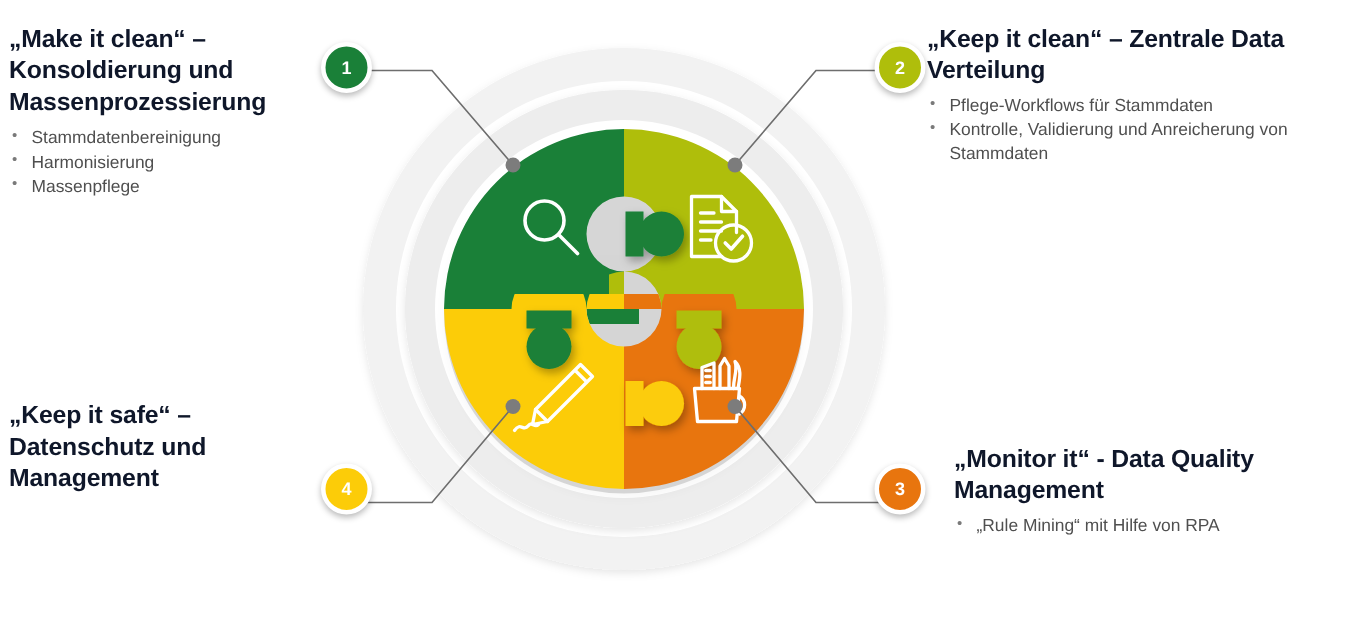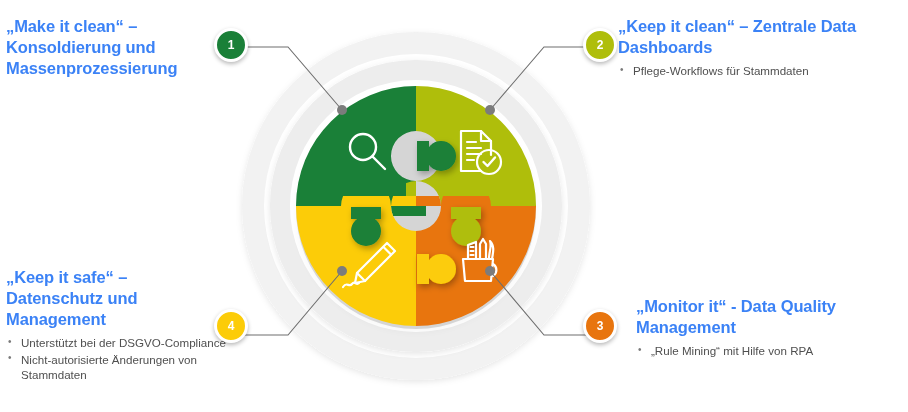--- a/index.html
+++ b/index.html
@@ -24,21 +24,21 @@
   }
 
   
   .block {
     position: absolute;
     box-sizing: border-box;
   }
   .block-title {
     font-size: 16.5px;
     font-weight: bold;
-    color: #3b82f6;
+    color: #0f172a;
     line-height: 1.28;
     letter-spacing: -0.1px;
     margin: 0 0 5px 0;
     white-space: pre-line;
   }
   .bullets {
     list-style: none;
     margin: 0;
     padding: 0;
   }
@@ -237,41 +237,43 @@
     <span>3</span>
   </div>
   <div class="badge" id="badge-4" style="background:#FCCC08;">
     <span>4</span>
   </div>
 
   <div class="block" id="block-1">
     <h2 class="block-title">„Make it clean“ –
 Konsoldierung und
 Massenprozessierung</h2>
+    <ul class="bullets">
+      <li>Stammdatenbereinigung</li>
+      <li>Harmonisierung</li>
+      <li>Massenpflege</li>
+    </ul>
   </div>
 
   <div class="block" id="block-2">
     <h2 class="block-title">„Keep it clean“ – Zentrale Data
-Dashboards</h2>
+Verteilung</h2>
     <ul class="bullets">
       <li>Pflege-Workflows für Stammdaten</li>
+      <li>Kontrolle, Validierung und Anreicherung von Stammdaten</li>
     </ul>
   </div>
 
   <div class="block" id="block-3">
     <h2 class="block-title">„Monitor it“ - Data Quality
 Management</h2>
     <ul class="bullets">
       <li>„Rule Mining“ mit Hilfe von RPA</li>
     </ul>
   </div>
 
   <div class="block" id="block-4">
     <h2 class="block-title">„Keep it safe“ –
 Datenschutz und
 Management</h2>
-    <ul class="bullets">
-      <li>Unterstützt bei der DSGVO-Compliance</li>
-      <li>Nicht-autorisierte Änderungen von Stammdaten</li>
-    </ul>
   </div>
 
 </div>
 
 </body></html>

